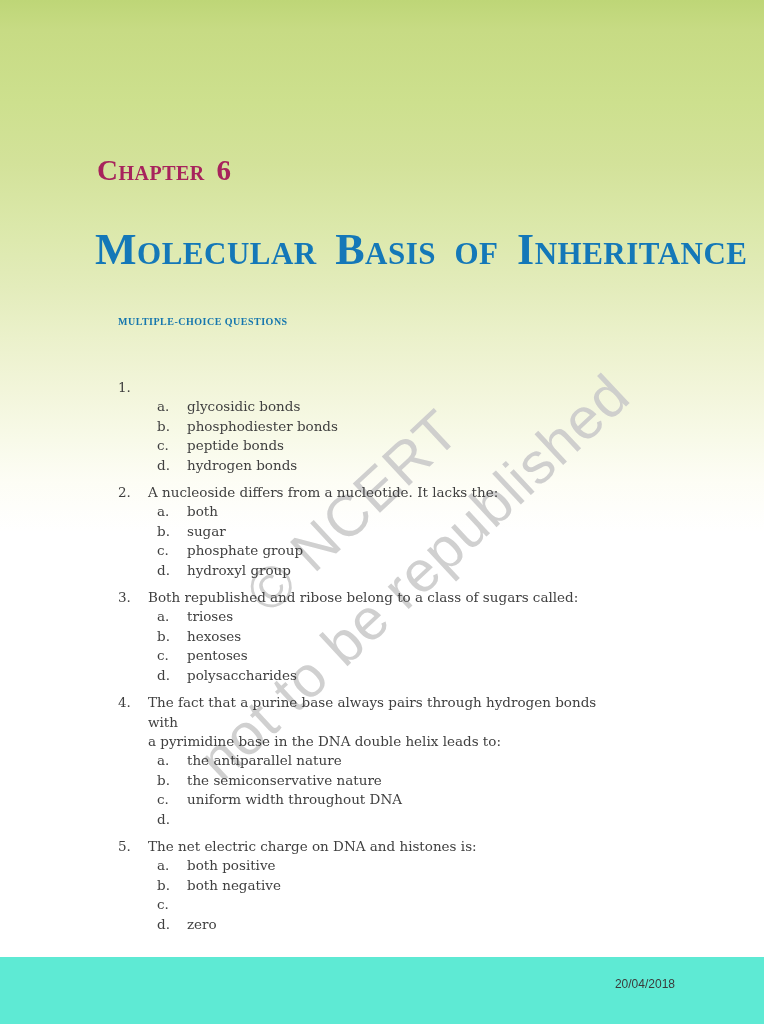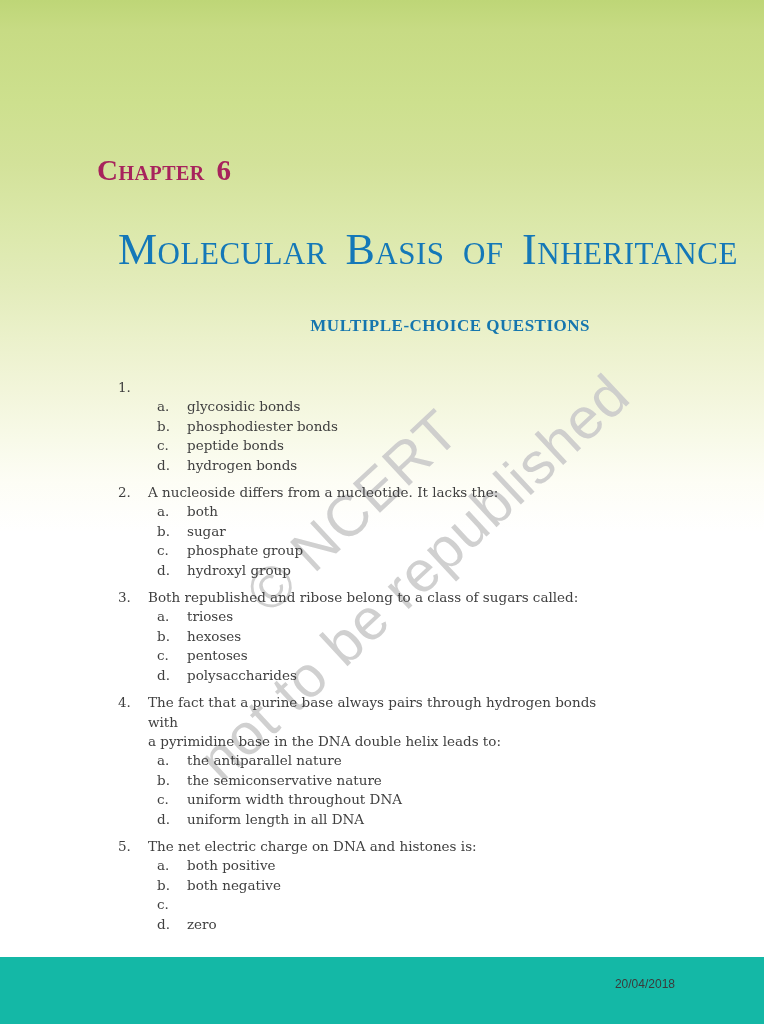--- a/index.html
+++ b/index.html
@@ -33,48 +33,47 @@
   .chapter-label {
     position: absolute; left: 97px; top: 154px;
     font-family: "Liberation Serif", serif;
     font-weight: bold; font-variant: small-caps;
     font-size: 29px; letter-spacing: 0.5px; word-spacing: 4px;
     color: #a7235c;
   }
   .page-title {
     position: absolute; left: 95px; top: 224px;
     font-family: "Liberation Serif", serif;
-    font-weight: normal; font-variant: small-caps;
+    font-weight: bold; font-variant: small-caps;
     font-size: 44px; letter-spacing: 0.5px; word-spacing: 7px;
     color: #1478b8;
-    margin-left: 23px;
   }
   .section-heading {
     position: absolute; left: 118px; top: 316px; width: 472px;
-    text-align: right;
+    text-align: left;
     font-family: "Liberation Serif", serif;
     font-weight: bold; text-transform: uppercase;
-    font-size: 17px; letter-spacing: 0.5px;
+    font-size: 10px; letter-spacing: 0.5px;
     color: #1576ae;
   }
   .questions {
     position: absolute; left: 118px; top: 378px; width: 510px;
     font-size: 13.5px; line-height: 19.4px;
     color: #3f3f3f;
   }
   .question { margin-bottom: 8px; }
   .q-row { display: flex; }
   .q-num { flex: 0 0 30px; width: 30px; }
   .q-text { white-space: pre-line; }
   .opt-row { display: flex; }
   .opt-letter { margin-left: 39px; flex: 0 0 30px; width: 30px; }
   .footer-bar {
     position: absolute; left: 0; top: 957px;
     width: 764px; height: 67px;
-    background: #14b8a6; z-index: 3;
+    background: #5eead4; z-index: 3;
   }
   .footer-date {
     position: absolute; right: 89px; top: 20px;
     font-family: "Liberation Sans", sans-serif;
     font-size: 12px; color: #3b3b3b;
   }
 </style>
 </head>
 <body>
 
@@ -174,21 +173,20 @@
           <div class="opt-row">
             <div class="opt-letter">b.</div>
             <div class="opt-text">the semiconservative nature</div>
           </div>
           <div class="opt-row">
             <div class="opt-letter">c.</div>
             <div class="opt-text">uniform width throughout DNA</div>
           </div>
           <div class="opt-row">
             <div class="opt-letter">d.</div>
-            <div class="opt-text">uniform length in all DNA</div>
           </div>
         </div>
         <div class="question">
           <div class="q-row">
             <div class="q-num">5.</div>
             <div class="q-text">The net electric charge on DNA and histones is:</div>
           </div>
           <div class="opt-row">
             <div class="opt-letter">a.</div>
             <div class="opt-text">both positive</div>

